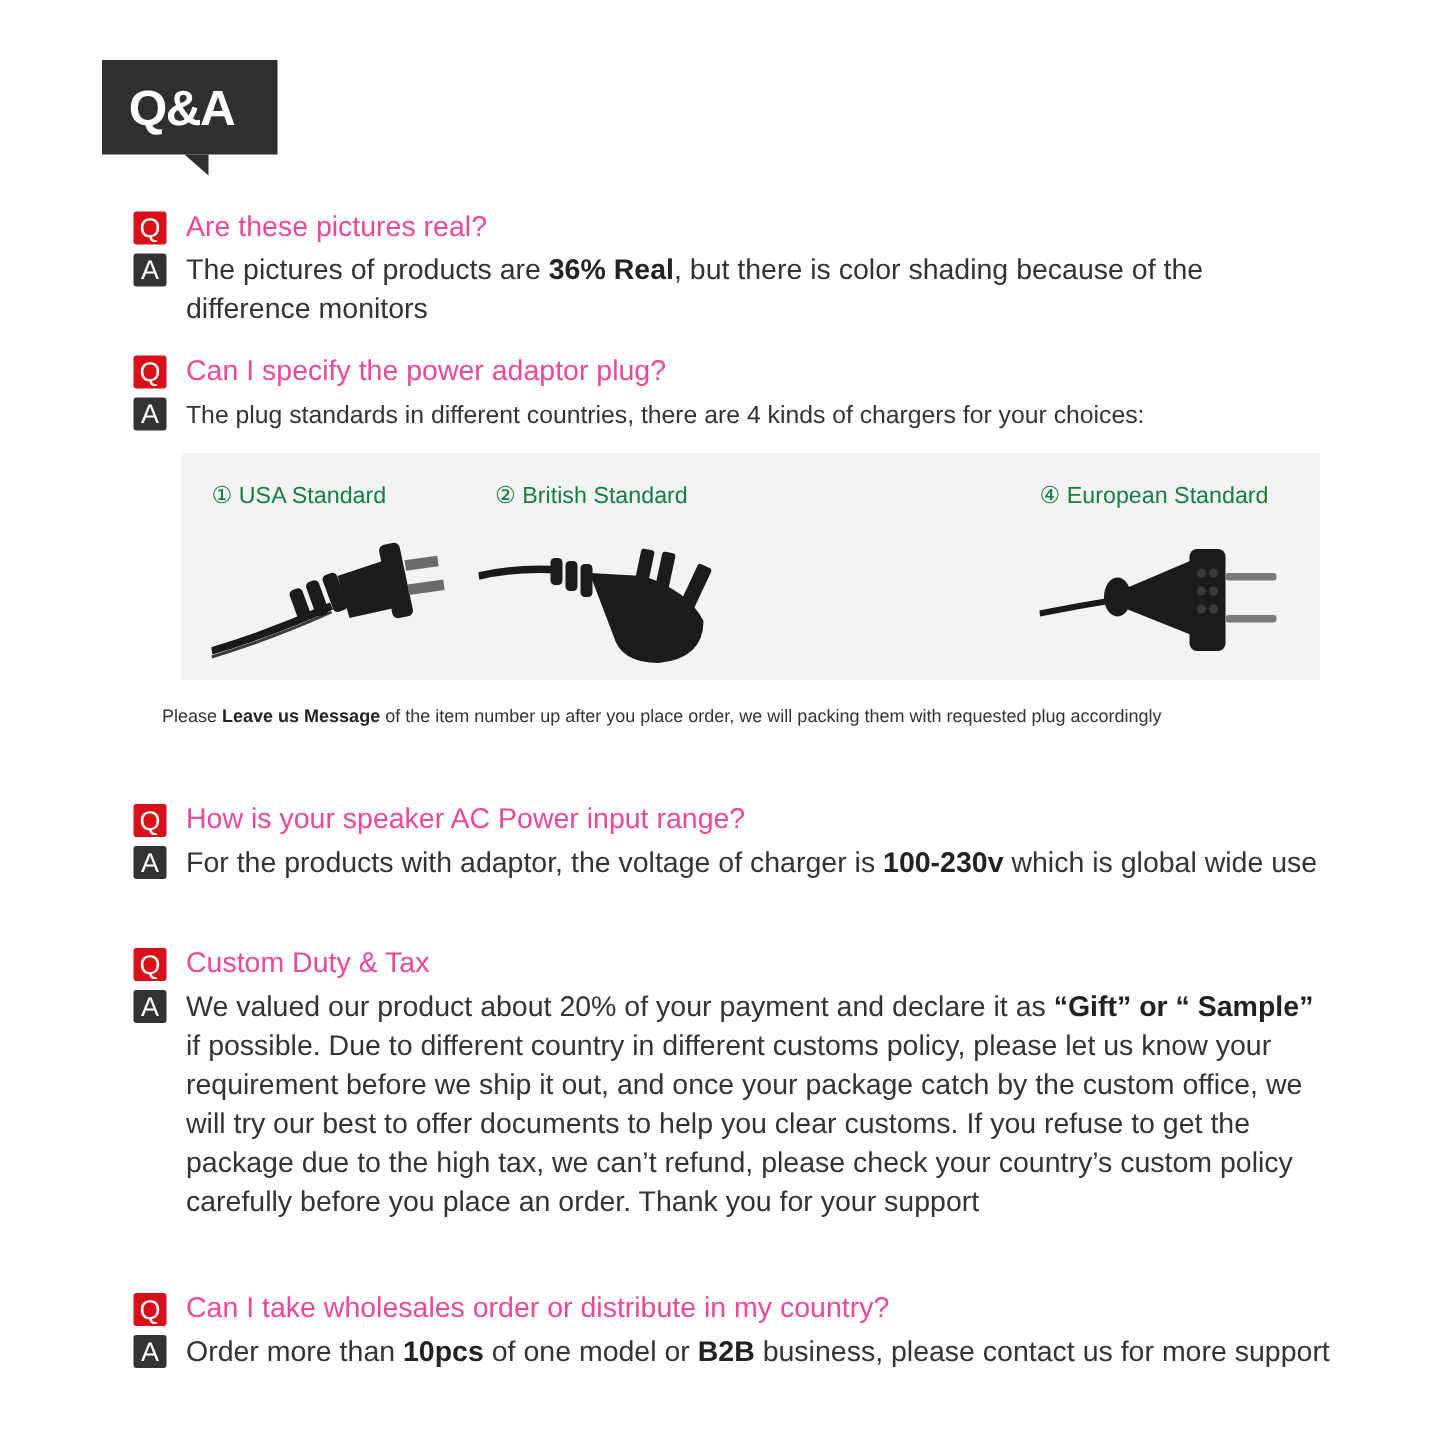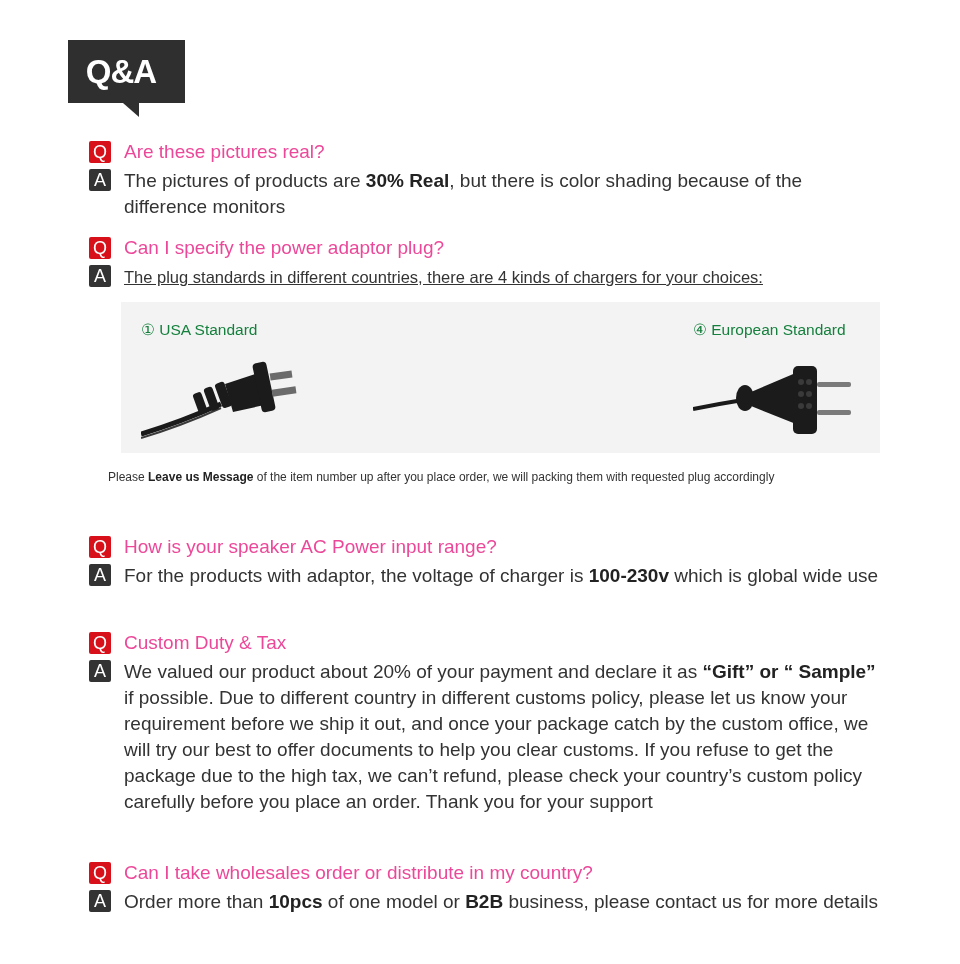--- a/index.html
+++ b/index.html
@@ -19,21 +19,21 @@
   .row { position: absolute; left: 89px; width: 800px; }
   .badge {
     position: absolute; left: 0; top: 1px; width: 22px; height: 22px; border-radius: 2px;
     color: #fff; font-size: 18px; line-height: 22px; text-align: center;
   }
   .badge.q { background: #d7101a; }
   .badge.a { background: #333333; }
   .q-text { position: absolute; left: 35px; top: 0; font-size: 19px; color: #ec4899; line-height: 24px; white-space: nowrap; }
   .a-text { position: absolute; left: 35px; top: 0; width: 765px; font-size: 19px; color: #333; line-height: 26px; }
   .a-text b { color: #222; }
-  .a-text.small { font-size: 16.5px; text-decoration: underline; }
+  .a-text.small { font-size: 16.5px; }
 
   .plug-panel {
     position: absolute; left: 121px; top: 302px; width: 759px; height: 151px;
     background: #f3f3f3;
   }
   .plug-item { position: absolute; top: 0; height: 151px; }
   .plug-label {
     position: absolute; top: 19px; left: 0; white-space: nowrap;
     font-size: 15.5px; color: #15803d;
   }
@@ -49,21 +49,21 @@
   <div class="qa-header-text">Q&amp;A</div>
 </div>
 <div class="qa-tail"></div>
 
 <div class="row" style="top:140px;">
   <span class="badge q">Q</span>
   <span class="q-text">Are these pictures real?</span>
 </div>
 <div class="row" style="top:168px;">
   <span class="badge a">A</span>
-  <div class="a-text"><span>The pictures of products are </span><b>30% Real</b><span>, but there is color shading because of the difference monitors</span></div>
+  <div class="a-text"><span>The pictures of products are </span><b>36% Real</b><span>, but there is color shading because of the difference monitors</span></div>
 </div>
 
 <div class="row" style="top:236px;">
   <span class="badge q">Q</span>
   <span class="q-text">Can I specify the power adaptor plug?</span>
 </div>
 <div class="row" style="top:264px;">
   <span class="badge a">A</span>
   <div class="a-text small"><span>The plug standards in different countries, there are 4 kinds of chargers for your choices:</span></div>
 </div>
@@ -79,20 +79,35 @@
         <rect x="66" y="33" width="9" height="24" rx="3" transform="rotate(-20 70 45)"></rect>
         <rect x="77" y="28" width="10" height="26" rx="3" transform="rotate(-20 82 40)"></rect>
         <path d="M84 30 L120 18 L128 50 L92 58 Z"></path>
         <rect x="116" y="8" width="14" height="50" rx="4" transform="rotate(-12 123 33)"></rect>
       </g>
       <rect x="129" y="18" width="22" height="7" fill="#6b6b6b" transform="rotate(-8 140 21)"></rect>
       <rect x="131" y="34" width="24" height="7" fill="#6b6b6b" transform="rotate(-8 143 37)"></rect>
     </svg>
   </div>
 
+  <div class="plug-item" style="left:198px;width:180px;">
+    <span class="plug-label" style="left:11px;"><span>②</span> <span>British Standard</span></span>
+    <svg class="plug-svg" width="180" height="95" viewBox="0 0 180 95">
+      <path d="M0 30 Q25 24 55 26" stroke="#1a1a1a" stroke-width="5" fill="none"></path>
+      <g fill="#1b1b1b">
+        <rect x="48" y="18" width="8" height="18" rx="3"></rect>
+        <rect x="58" y="20" width="8" height="20" rx="3"></rect>
+        <rect x="68" y="22" width="8" height="22" rx="3"></rect>
+        <path d="M74 28 L110 30 Q140 40 150 60 Q150 85 120 88 Q95 88 90 70 Z"></path>
+        <rect x="106" y="12" width="9" height="26" rx="2" transform="rotate(12 110 25)"></rect>
+        <rect x="120" y="14" width="9" height="26" rx="2" transform="rotate(12 124 27)"></rect>
+        <rect x="140" y="22" width="10" height="30" rx="2" transform="rotate(25 145 37)"></rect>
+      </g>
+    </svg>
+  </div>
 
 
   <div class="plug-item" style="left:572px;width:190px;">
     <span class="plug-label"><span>④</span> <span>European Standard</span></span>
     <svg class="plug-svg" width="190" height="90" viewBox="0 0 190 90">
       <path d="M0 55 Q25 50 50 46" stroke="#1a1a1a" stroke-width="4" fill="none"></path>
       <g fill="#1b1b1b">
         <ellipse cx="52" cy="44" rx="9" ry="13"></ellipse>
         <path d="M58 38 L105 18 L108 72 L58 52 Z"></path>
         <rect x="100" y="12" width="24" height="68" rx="5"></rect>
@@ -130,14 +145,14 @@
   <span class="badge a">A</span>
   <div class="a-text"><span>We valued our product about 20% of your payment and declare it as </span><b>“Gift” or “ Sample”</b><span> if possible. Due to different country in different customs policy, please let us know your requirement before we ship it out, and once your package catch by the custom office, we will try our best to offer documents to help you clear customs. If you refuse to get the package due to the high tax, we can’t refund, please check your country’s custom policy carefully before you place an order. Thank you for your support</span></div>
 </div>
 
 <div class="row" style="top:861px;">
   <span class="badge q">Q</span>
   <span class="q-text">Can I take wholesales order or distribute in my country?</span>
 </div>
 <div class="row" style="top:889px;">
   <span class="badge a">A</span>
-  <div class="a-text"><span>Order more than </span><b>10pcs</b><span> of one model or </span><b>B2B</b><span> business, please contact us for more details</span></div>
+  <div class="a-text"><span>Order more than </span><b>10pcs</b><span> of one model or </span><b>B2B</b><span> business, please contact us for more support</span></div>
 </div>
 
 </body></html>

